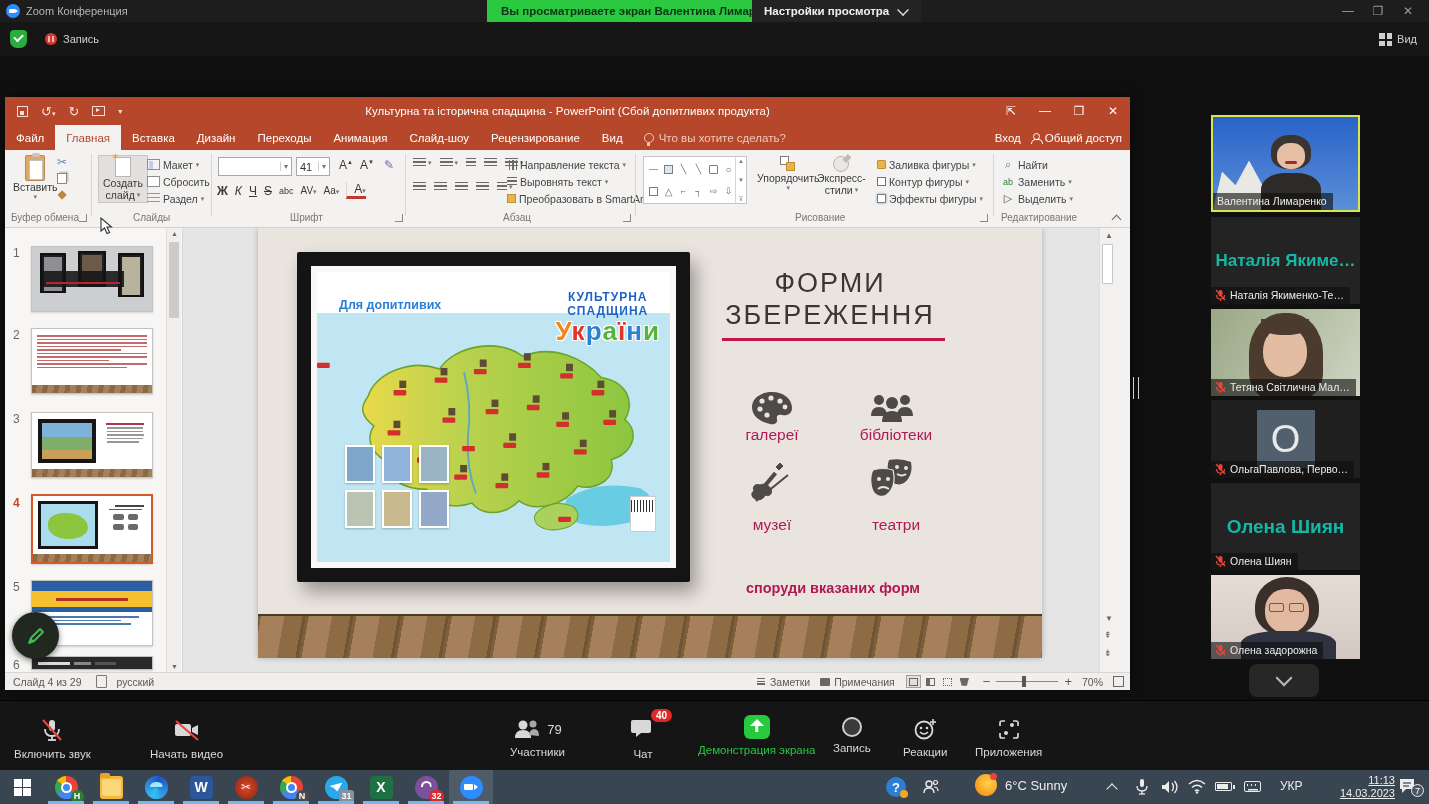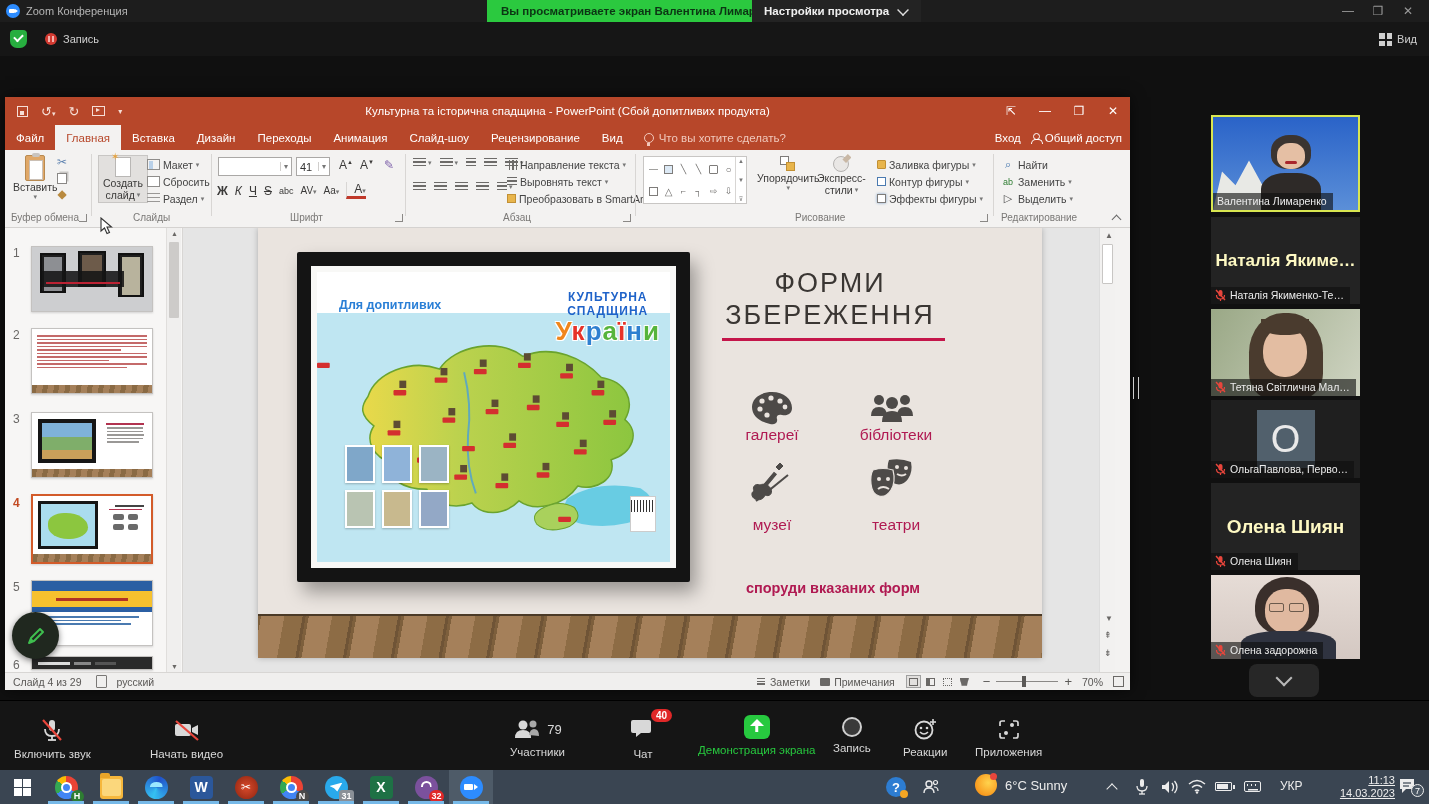--- a/index.html
+++ b/index.html
@@ -139,21 +139,21 @@
   
   #fab{left:12px;top:612px;width:47px;height:47px;border-radius:50%;background:#20281f;box-shadow:0 2px 6px rgba(0,0,0,.5);display:flex;align-items:center;justify-content:center;}
 
   
   #divider{left:1133px;top:377px;width:6px;height:22px;border-left:1.5px solid #cfcfcf;border-right:1.5px solid #cfcfcf;}
 
   
   .tile{position:absolute;left:1211px;width:149px;background:#232323;overflow:hidden;}
   .tile .label{position:absolute;left:0px;bottom:0px;max-width:146px;background:rgba(15,15,15,.62);color:#ececec;
      font-size:10.5px;padding:2px 6px 3px 4px;display:flex;align-items:center;gap:4px;white-space:nowrap;}
-  .cname{width:100%;height:100%;display:flex;align-items:center;justify-content:center;color:#fef9c3;font-weight:bold;font-size:17px;}
+  .cname{width:100%;height:100%;display:flex;align-items:center;justify-content:center;color:#14b8a6;font-weight:bold;font-size:17px;}
   .mutedmic{flex:0 0 auto;}
   #chevdown{left:1249px;top:664px;width:70px;height:33px;background:#272727;border-radius:8px;display:flex;align-items:center;justify-content:center;}
   .chevr{width:12px;height:12px;border-left:2.5px solid #b9b9b9;border-bottom:2.5px solid #b9b9b9;transform:rotate(-45deg);margin-top:-5px;}
 
   
   #mtoolbar{left:0;top:700px;width:1429px;height:70px;background:#151515;border-top:1px solid #000;color:#d8d8d8;font-size:11.5px;}
   .tbi{position:absolute;display:flex;flex-direction:column;align-items:center;gap:5px;}
   .tbi .lbl{white-space:nowrap;}
   .badge{position:absolute;background:#e02828;color:#fff;border-radius:9px;font-size:10px;font-weight:bold;padding:1px 5px;}
   .share-ic{width:26px;height:24px;background:#27c93f;border-radius:6px;position:relative;}

